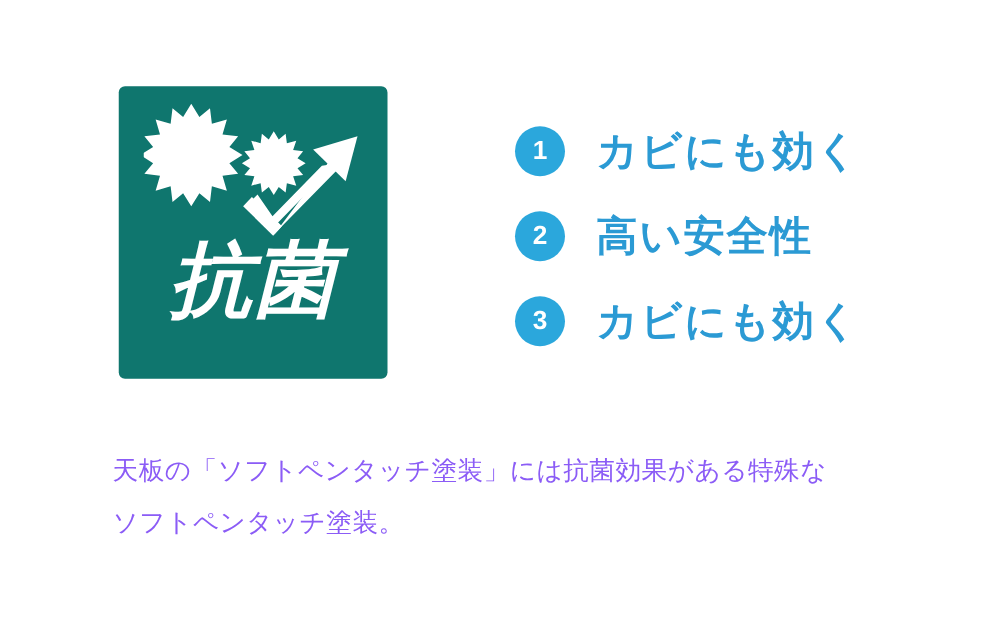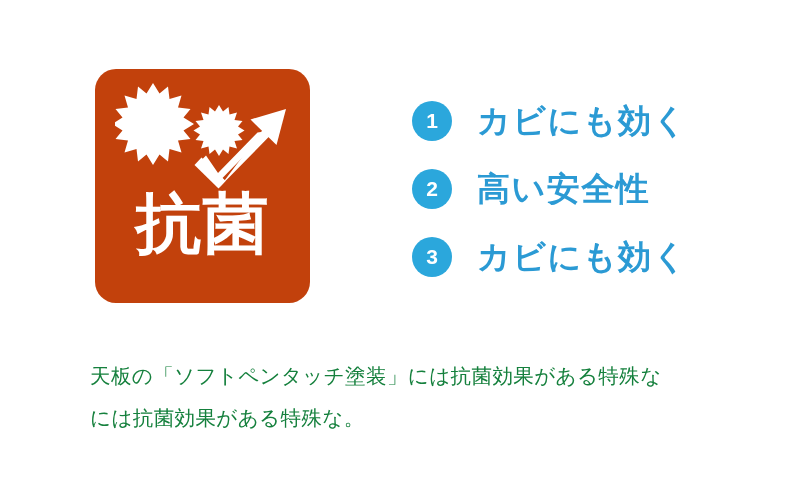--- a/index.html
+++ b/index.html
@@ -19,22 +19,23 @@
     overflow: hidden;
   }
 
   
   #badge {
     position: absolute;
     left: 95px;
     top: 69px;
     width: 215px;
     height: 234px;
-    background: #c2410c;
-    border-radius: 21px;
+    background: #0f766e;
+    border-radius: 5px;
+    font-style: italic;
   }
   #badge-graphic {
     position: absolute;
     left: 20px;
     top: 14px;
     width: 178px;
     height: 110px;
   }
   #badge-label {
     position: absolute;
@@ -91,21 +92,21 @@
     white-space: nowrap;
     font-family: "DejaVu Sans", "Liberation Sans", sans-serif;
   }
 
   
   #caption {
     position: absolute;
     left: 90px;
     top: 355px;
     width: 660px;
-    color: #15803d;
+    color: #8b5cf6;
     font-size: 20.5px;
     line-height: 42px;
     letter-spacing: 0.4px;
     font-family: "DejaVu Sans", "Liberation Sans", sans-serif;
   }
   #caption span {
     display: block;
   }
 </style>
 </head>
@@ -153,16 +154,16 @@
 
     <div class="feature-row">
       <div class="feature-num">3</div>
       <div class="feature-text">カビにも効く</div>
     </div>
 
   </div>
 
   <div id="caption">
     <span>天板の「ソフトペンタッチ塗装」には抗菌効果がある特殊な</span>
-    <span>には抗菌効果がある特殊な。</span>
+    <span>ソフトペンタッチ塗装。</span>
   </div>
 
 </div>
 
 </body></html>

